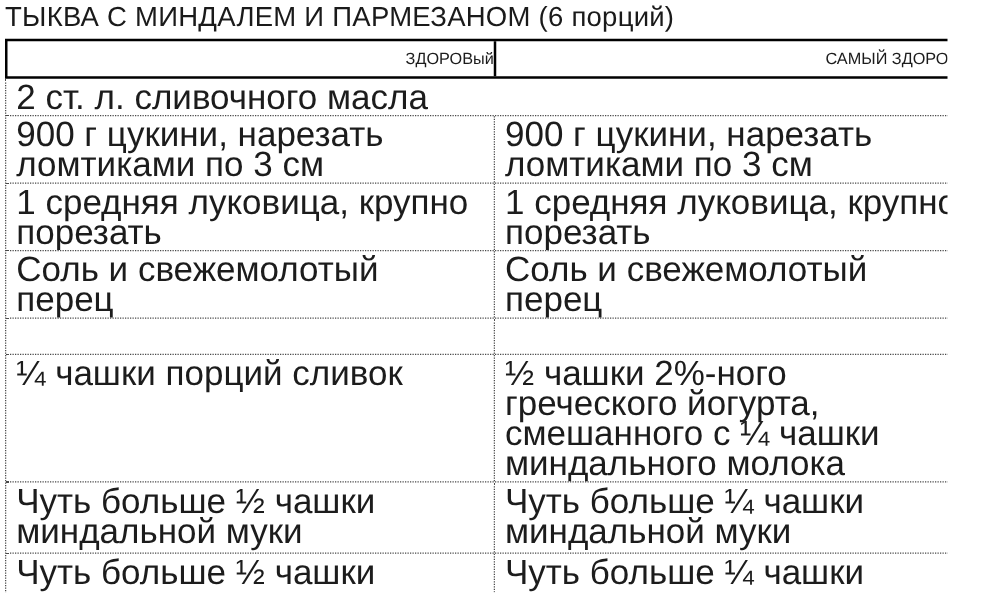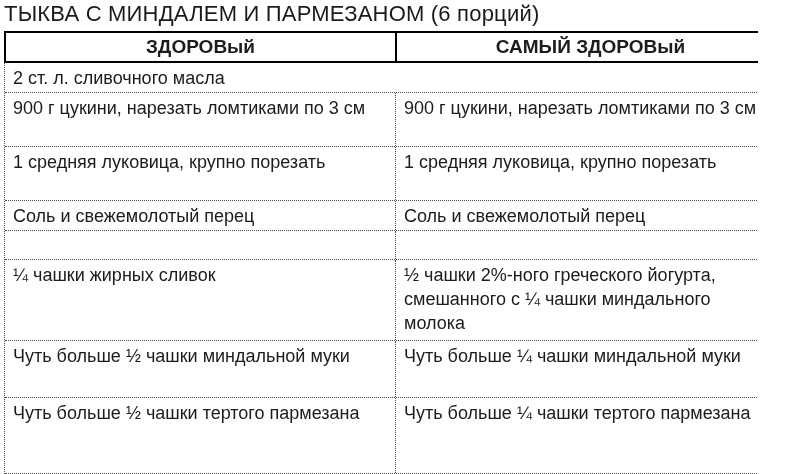--- a/index.html
+++ b/index.html
@@ -31,44 +31,44 @@
     box-sizing: border-box;
   }
   .header-row {
     display: flex;
     border: 2px solid #000000;
     box-sizing: border-box;
     height: 32px;
   }
   .header-cell {
     flex: 1 1 50%;
-    text-align: center;
-    font-weight: bold;
-    font-size: 19px;
+    text-align: right;
+    font-weight: normal;
+    font-size: 13px;
     line-height: 27px;
     box-sizing: border-box;
     overflow: hidden;
   }
   .header-cell + .header-cell {
     border-left: 2px solid #000000;
   }
   .body {
     border-left: 1px dotted #4a4a4a;
     border-right: 1px dotted #4a4a4a;
     box-sizing: border-box;
   }
   .row {
     display: flex;
     border-bottom: 1px dotted #4a4a4a;
     box-sizing: border-box;
   }
   .cell {
     width: 50%;
     box-sizing: border-box;
-    font-size: 18px;
+    font-size: 28px;
     line-height: 24px;
     padding: 3px 10px 2px 8px;
     overflow: hidden;
   }
   .cell + .cell {
     border-left: 1px dotted #4a4a4a;
   }
   .r0 { min-height: 29px; }
   .r1 { min-height: 54px; justify-content: space-between; }
   .r2 { min-height: 54px; }
@@ -112,21 +112,21 @@
         <div class="cell">Соль и свежемолотый перец</div>
         <div class="cell">Соль и свежемолотый перец</div>
       </div>
 
       <div class="row r4">
         <div class="cell"></div>
         <div class="cell"></div>
       </div>
 
       <div class="row r5">
-        <div class="cell">¼ чашки жирных сливок</div>
+        <div class="cell">¼ чашки порций сливок</div>
         <div class="cell">½ чашки 2%-ного греческого йогурта, смешанного с ¼ чашки миндального молока</div>
       </div>
 
       <div class="row r6">
         <div class="cell">Чуть больше ½ чашки миндальной муки</div>
         <div class="cell">Чуть больше ¼ чашки миндальной муки</div>
       </div>
 
       <div class="row r7">
         <div class="cell">Чуть больше ½ чашки тертого пармезана</div>

